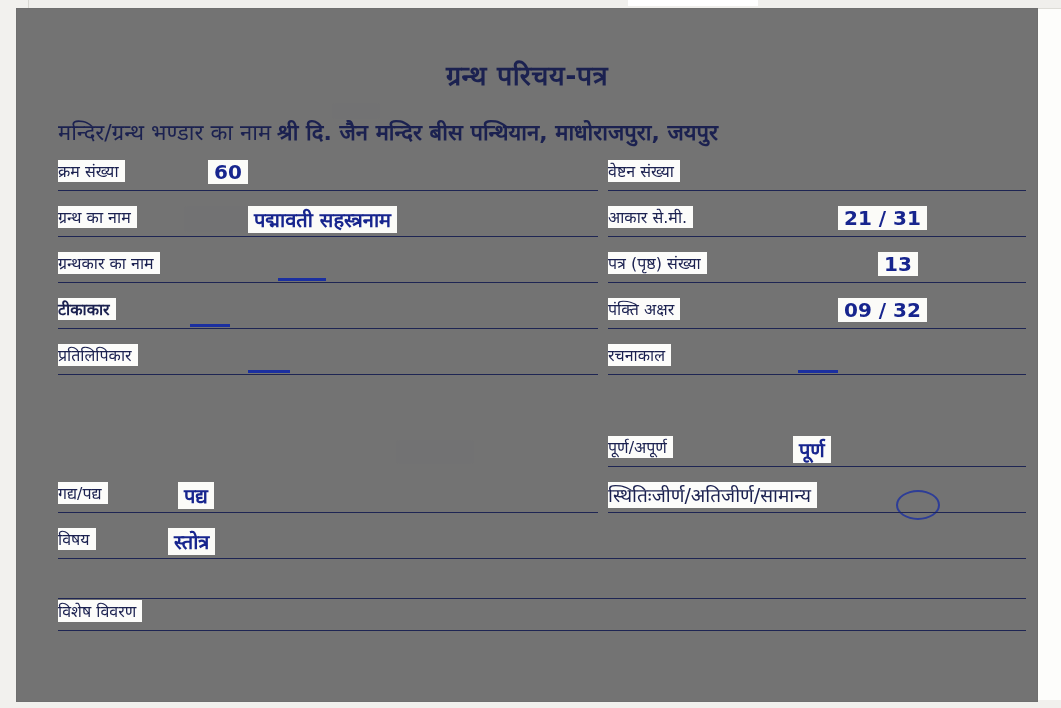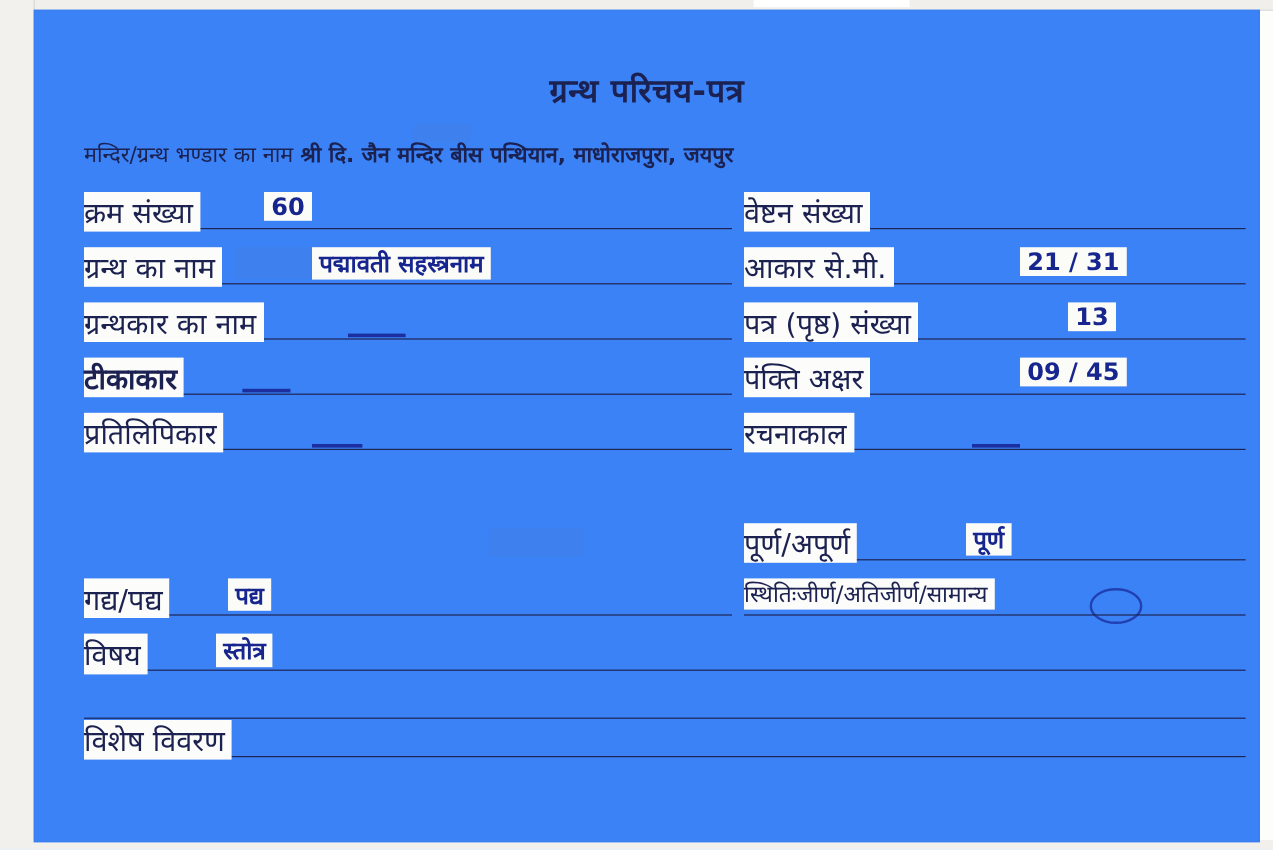--- a/index.html
+++ b/index.html
@@ -13,25 +13,25 @@
   #sheet {
     position: relative;
     width: 1061px;
     height: 708px;
     background: #fdfdfb;
     overflow: hidden;
   }
   
   #page-body {
     position: absolute;
-    left: 28px;
+    left: 16px;
     top: 8px;
     width: 1022px;
     height: 694px;
-    background: #3b82f6;
+    background: #737373;
     box-shadow: inset 0 0 0 1px rgba(0,0,0,0.03);
   }
   .edge-left {
     position: absolute;
     left: 0; top: 0;
     width: 28px; height: 708px;
     background: #f2f1ee;
     border-right: 1px solid #d8d7d2;
   }
   .edge-top {
@@ -66,21 +66,21 @@
     letter-spacing: 0.5px;
     color: #1b2150;
   }
 
   
   #temple-row {
     position: absolute;
     left: 42px;
     top: 108px;
     width: 960px;
-    font-size: 18px;
+    font-size: 22px;
     color: #1b2150;
     white-space: nowrap;
   }
   #temple-row .label {
     font-weight: normal;
   }
   #temple-row .value {
     color: #1b2150;
     font-weight: bold;
     padding-left: 6px;
@@ -100,21 +100,21 @@
     width: 418px;
   }
   .field {
     position: relative;
     height: 44px;
   }
   .field .label {
     position: absolute;
     left: 0;
     top: 0;
-    font-size: 24px;
+    font-size: 16px;
     color: #1b2150;
     white-space: nowrap;
     background: #fcfcfa;
     padding-right: 6px;
     z-index: 2;
   }
   .field .value {
     position: absolute;
     top: 0;
     font-size: 20px;
@@ -263,21 +263,21 @@
       <div class="field">
         <span class="label">पत्र (पृष्ठ) संख्या</span>
         <span class="value" style="left:270px;">13</span>
         <div class="rule"></div>
       </div>
     </div>
 
     <div class="row col-right" style="top:290px;">
       <div class="field">
         <span class="label">पंक्ति अक्षर</span>
-        <span class="value" style="left:230px;">09 / 45</span>
+        <span class="value" style="left:230px;">09 / 32</span>
         <div class="rule"></div>
       </div>
     </div>
 
     <div class="row col-right" style="top:336px;">
       <div class="field">
         <span class="label">रचनाकाल</span>
         <span class="value" style="left:185px;"></span>
         <div class="dash" style="left:190px; width:40px;"></div>
         <div class="rule"></div>

